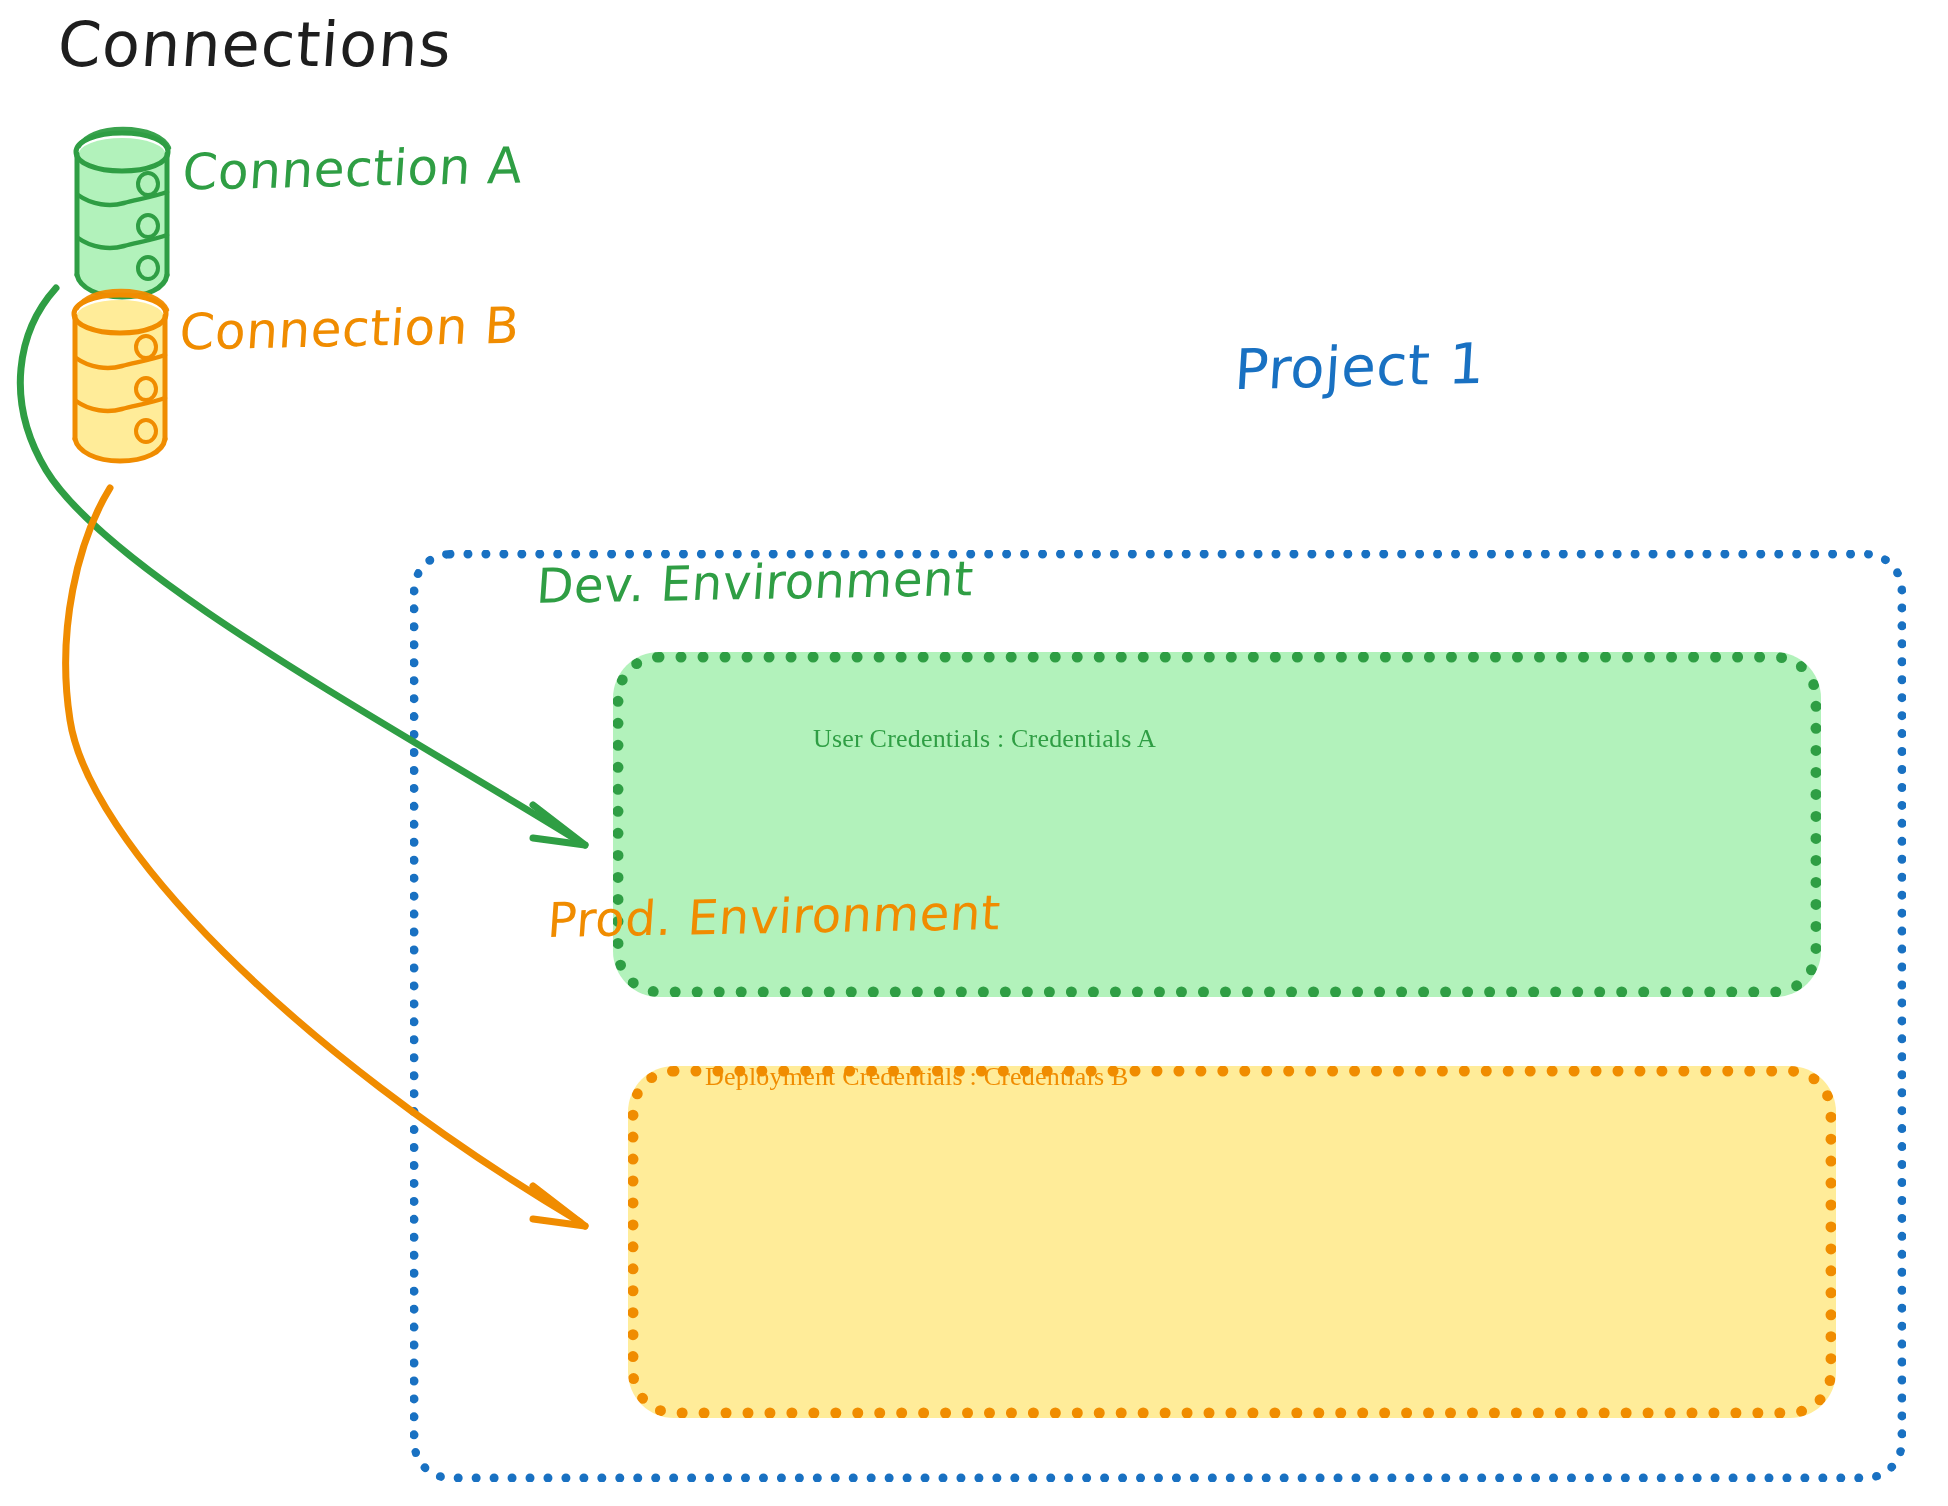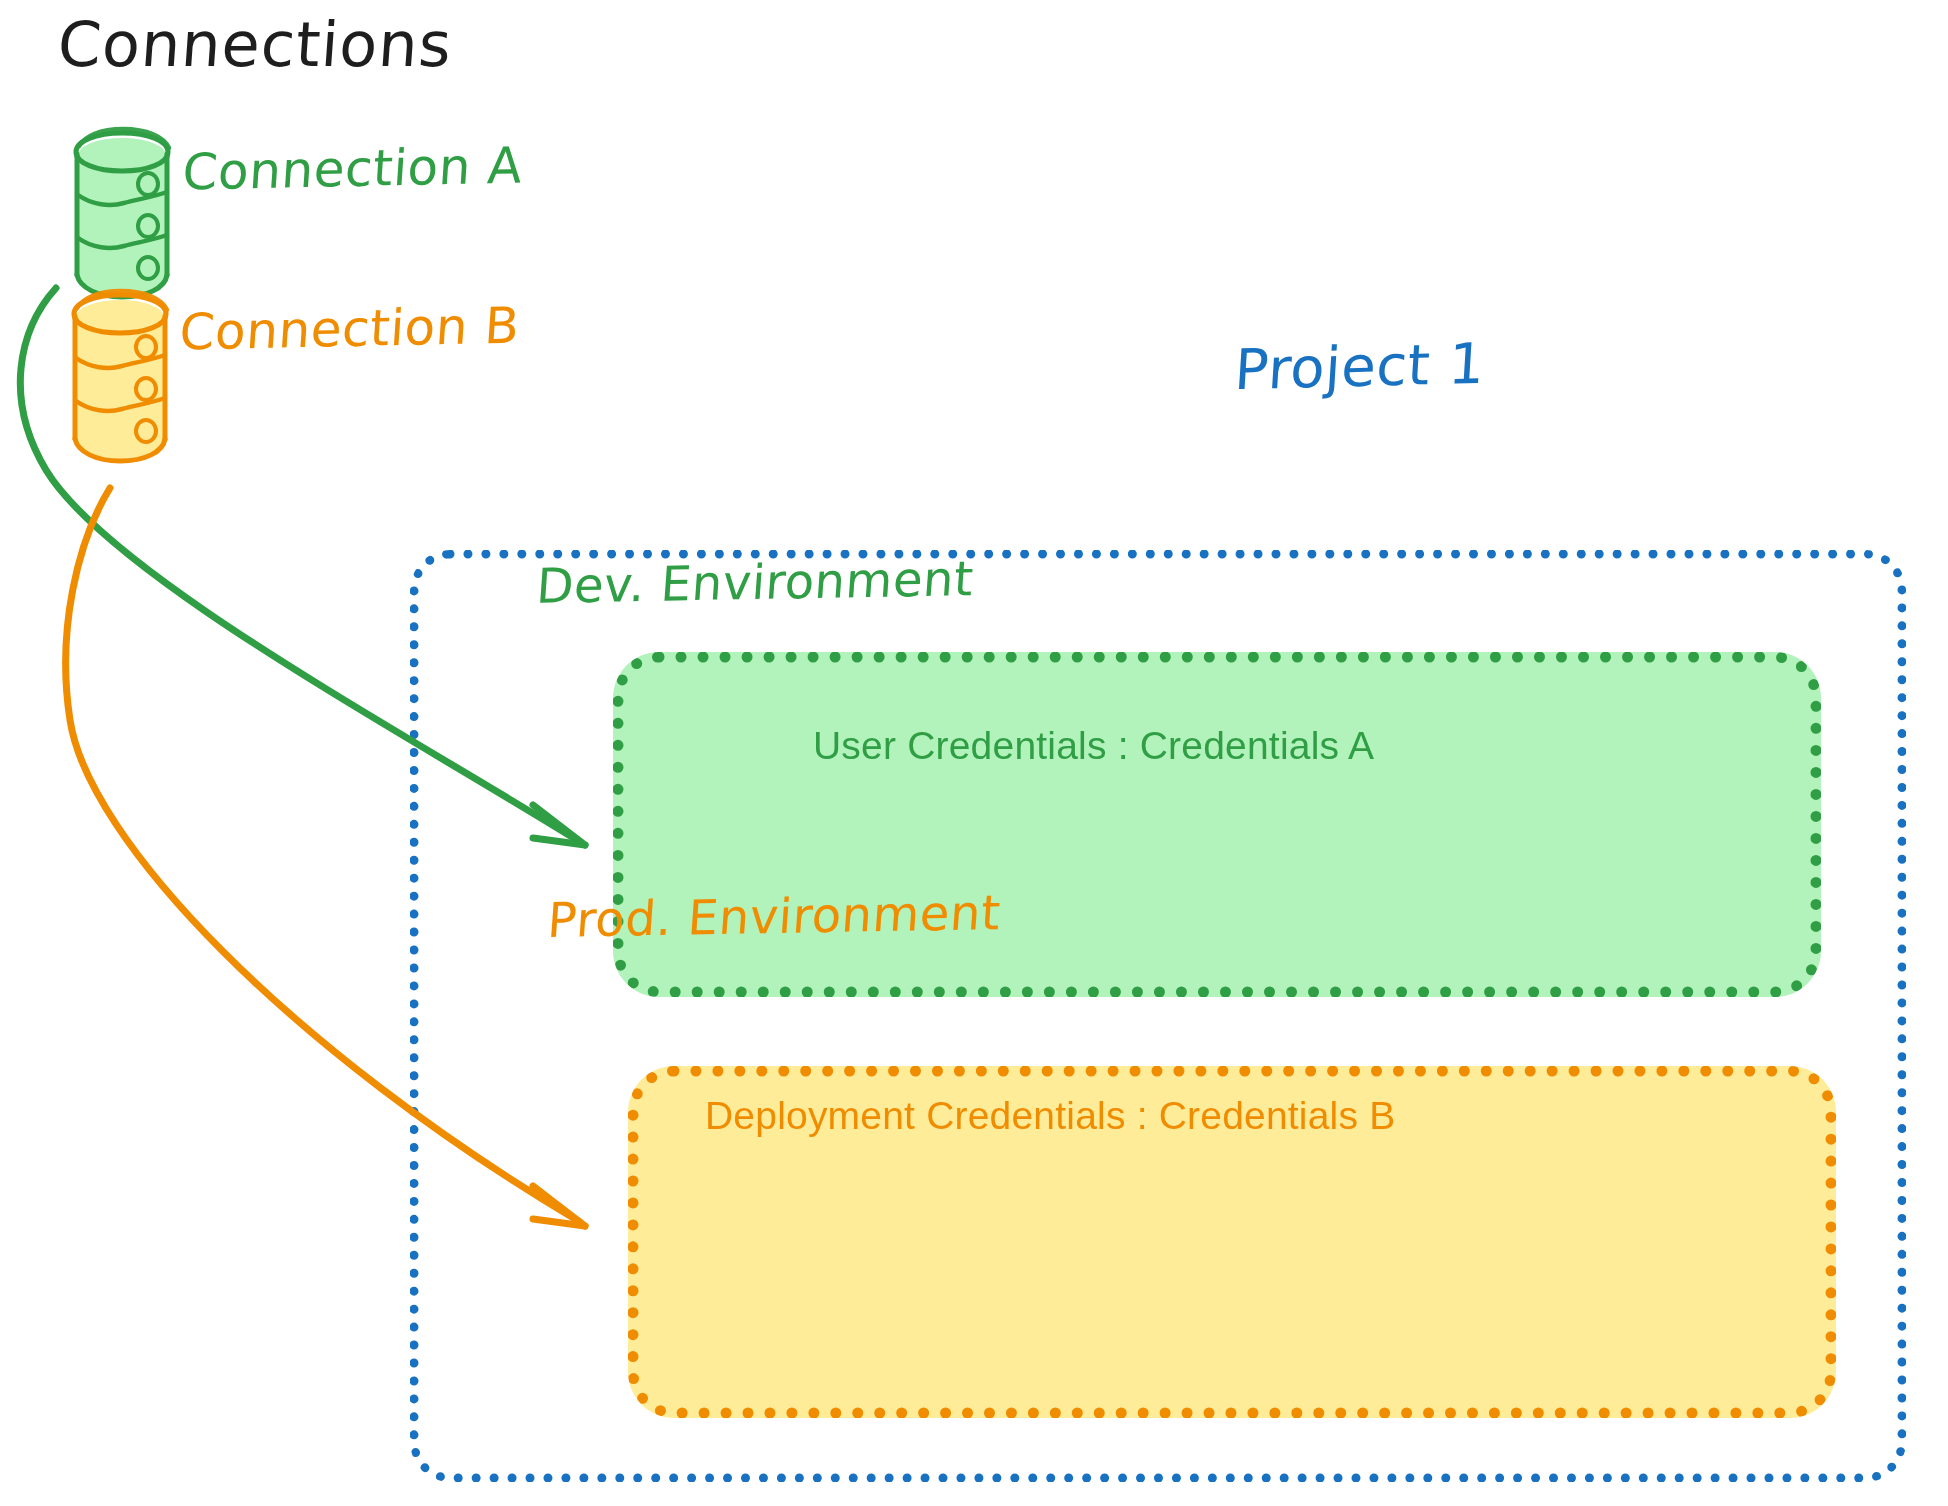--- a/index.html
+++ b/index.html
@@ -85,37 +85,36 @@
   #label-prod-env {
     left: 548px;
     top: 888px;
     font-size: 48px;
     color: #f08c00;
     transform: skewX(-5deg) rotate(-1deg);
   }
 
   .mono-cred {
     position: absolute;
-    font-family: Liberation Sans, sans-serif;
-    font-size: 39px;
+    font-family: Liberation Serif, serif;
+    font-size: 26px;
     white-space: nowrap;
     letter-spacing: 0.2px;
   }
 
   #cred-dev {
     left: 813px;
     top: 724px;
     color: #2f9e44;
   }
 
   #cred-prod {
     left: 705px;
     top: 1062px;
     color: #f08c00;
-    margin-top: 32px;
   }
 
   
   .region {
     position: absolute;
     box-sizing: border-box;
   }
 
   #project-container {
     left: 410px;

